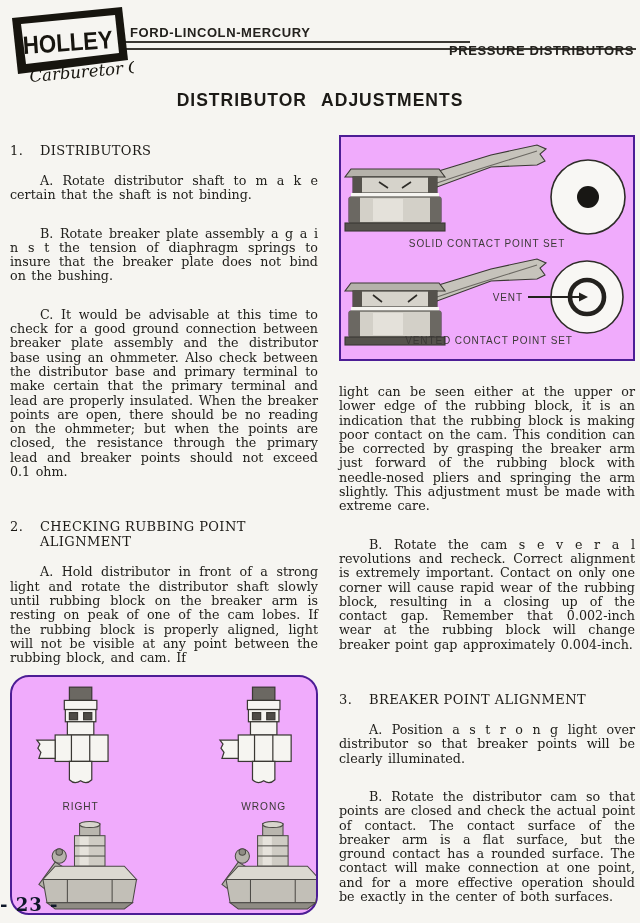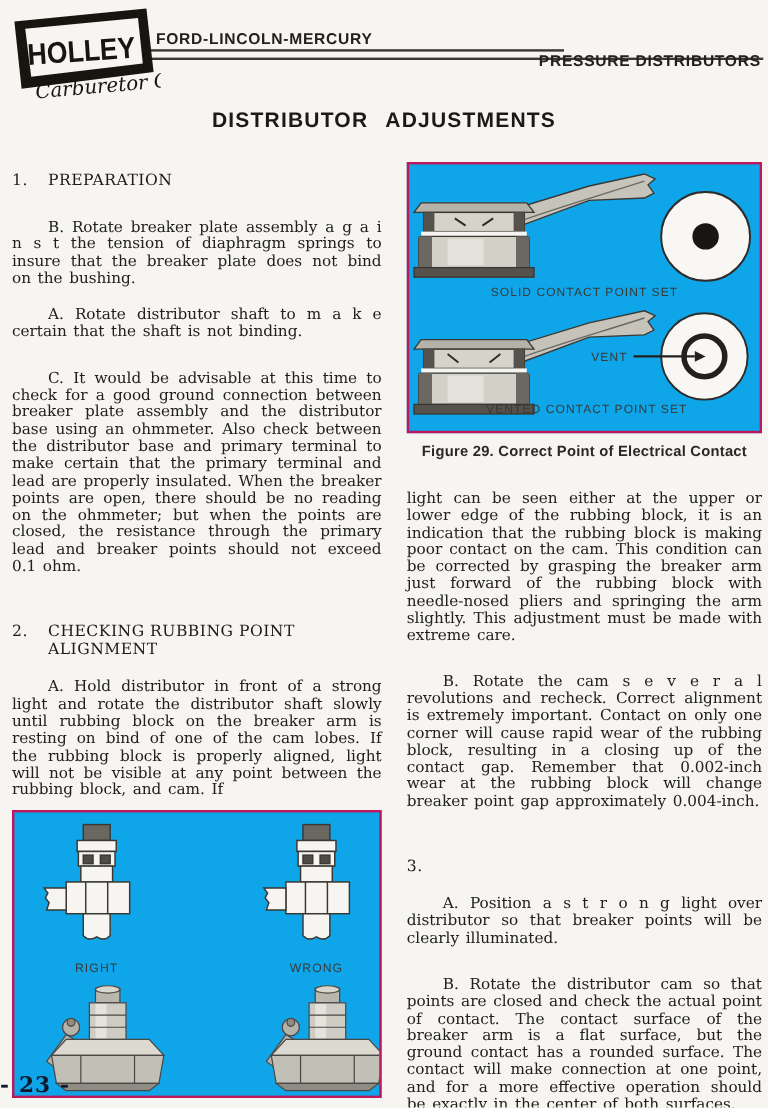--- a/index.html
+++ b/index.html
@@ -42,22 +42,22 @@
   .sec-num{width:30px;flex:0 0 30px;}
   .body-p{
     margin:18px 0 0 0;font-size:12.7px;line-height:14.3px;
     text-align:justify;text-indent:30px;word-spacing:1.5px;
   }
   .body-p.no-indent{text-indent:0;}
   .body-p.tight{margin-top:16px;}
   .body-p.loose{margin-top:24px;}
 
   
-  .figure-box{border:2px solid #be185d;background:#0ea5e9;position:relative;}
-  .fig28-box{margin-top:10px;height:236px;}
+  .figure-box{border:2px solid #4c1d95;background:#f0abfc;position:relative;}
+  .fig28-box{margin-top:10px;height:236px;border-radius:19px;}
   .fig29-box{height:222px;}
   .fig-caption{
     font-family:"Liberation Sans",sans-serif;font-weight:bold;font-size:12.3px;
     color:#2b2926;text-align:center;line-height:15px;letter-spacing:.2px;
   }
   .fig29-cap{margin-top:8px;}
   .fig28-cap{margin-top:7px;}
 
   
   .page-number{
@@ -89,31 +89,31 @@
   </div>
 
   <h1 class="title">DISTRIBUTOR ADJUSTMENTS</h1>
 
   <div class="columns">
 
     <div class="col-left">
 
       <div class="sec-heading first">
         <span class="sec-num">1.</span>
-        <span>PREPARATION</span>
-      </div>
+        <span>DISTRIBUTORS</span>
+      </div>
+      <p class="body-p tight">A. Rotate distributor shaft to m a k e certain that the shaft is not binding.</p>
       <p class="body-p loose">B. Rotate breaker plate assembly a g a i n s t the tension of diaphragm springs to insure that the breaker plate does not bind on the bushing.</p>
-      <p class="body-p tight">A. Rotate distributor shaft to m a k e certain that the shaft is not binding.</p>
       <p class="body-p loose">C. It would be advisable at this time to check for a good ground connection between breaker plate assembly and the distributor base using an ohmmeter. Also check between the distributor base and primary terminal to make certain that the primary terminal and lead are properly insulated. When the breaker points are open, there should be no reading on the ohmmeter; but when the points are closed, the resistance through the primary lead and breaker points should not exceed 0.1 ohm.</p>
 
       <div class="sec-heading">
         <span class="sec-num">2.</span>
         <span>CHECKING RUBBING POINT ALIGNMENT</span>
       </div>
-      <p class="body-p tight">A. Hold distributor in front of a strong light and rotate the distributor shaft slowly until rubbing block on the breaker arm is resting on bind of one of the cam lobes. If the rubbing block is properly aligned, light will not be visible at any point between the rubbing block, and cam. If</p>
+      <p class="body-p tight">A. Hold distributor in front of a strong light and rotate the distributor shaft slowly until rubbing block on the breaker arm is resting on peak of one of the cam lobes. If the rubbing block is properly aligned, light will not be visible at any point between the rubbing block, and cam. If</p>
 
       <div class="figure-box fig28-box">
         <svg width="100%" height="100%" viewBox="0 0 298 232">
 
           <g stroke="#3a3833" stroke-width="1.2" fill="#f6f5f1">
             <g transform="translate(24,8)">
               <rect x="32" y="2" width="22" height="13" fill="#6b6862"></rect>
               <rect x="27" y="15" width="32" height="9"></rect>
               <rect x="28" y="24" width="30" height="12"></rect>
               <rect x="32" y="27" width="8" height="7" fill="#4e4b46"></rect>
@@ -228,27 +228,27 @@
             <rect x="4" y="84" width="100" height="8" fill="#55524c"></rect>
           </g>
           <circle cx="246" cy="158" r="36" fill="#f8f7f4" stroke="#2e2c28" stroke-width="1.6"></circle>
           <circle cx="246" cy="158" r="17" fill="#f8f7f4" stroke="#23211e" stroke-width="4.6"></circle>
           <text class="fig-label" x="182" y="162" text-anchor="end">VENT</text>
           <line x1="187" y1="158" x2="238" y2="158" stroke="#23211e" stroke-width="1.8"></line>
           <polygon points="238,153.5 247,158 238,162.5" fill="#23211e"></polygon>
           <text class="fig-label" x="148" y="205" text-anchor="middle">VENTED CONTACT POINT SET</text>
         </svg>
       </div>
-      <div class="fig-caption fig29-cap">Figure 29.  Correct Point of Electrical Contact</div>
 
       <p class="body-p no-indent loose">light can be seen either at the upper or lower edge of the rubbing block, it is an indication that the rubbing block is making poor contact on the cam. This condition can be corrected by grasping the breaker arm just forward of the rubbing block with needle-nosed pliers and springing the arm slightly. This adjustment must be made with extreme care.</p>
       <p class="body-p loose">B. Rotate the cam s e v e r a l revolutions and recheck. Correct alignment is extremely important. Contact on only one corner will cause rapid wear of the rubbing block, resulting in a closing up of the contact gap. Remember that 0.002-inch wear at the rubbing block will change breaker point gap approximately 0.004-inch.</p>
 
       <div class="sec-heading">
         <span class="sec-num">3.</span>
+        <span>BREAKER POINT ALIGNMENT</span>
       </div>
       <p class="body-p tight">A. Position a s t r o n g light over distributor so that breaker points will be clearly illuminated.</p>
       <p class="body-p loose">B. Rotate the distributor cam so that points are closed and check the actual point of contact. The contact surface of the breaker arm is a flat surface, but the ground contact has a rounded surface. The contact will make connection at one point, and for a more effective operation should be exactly in the center of both surfaces.</p>
     </div>
   </div>
 
   <div class="page-number">- 23 -</div>
 </div>
 
 </body></html>

